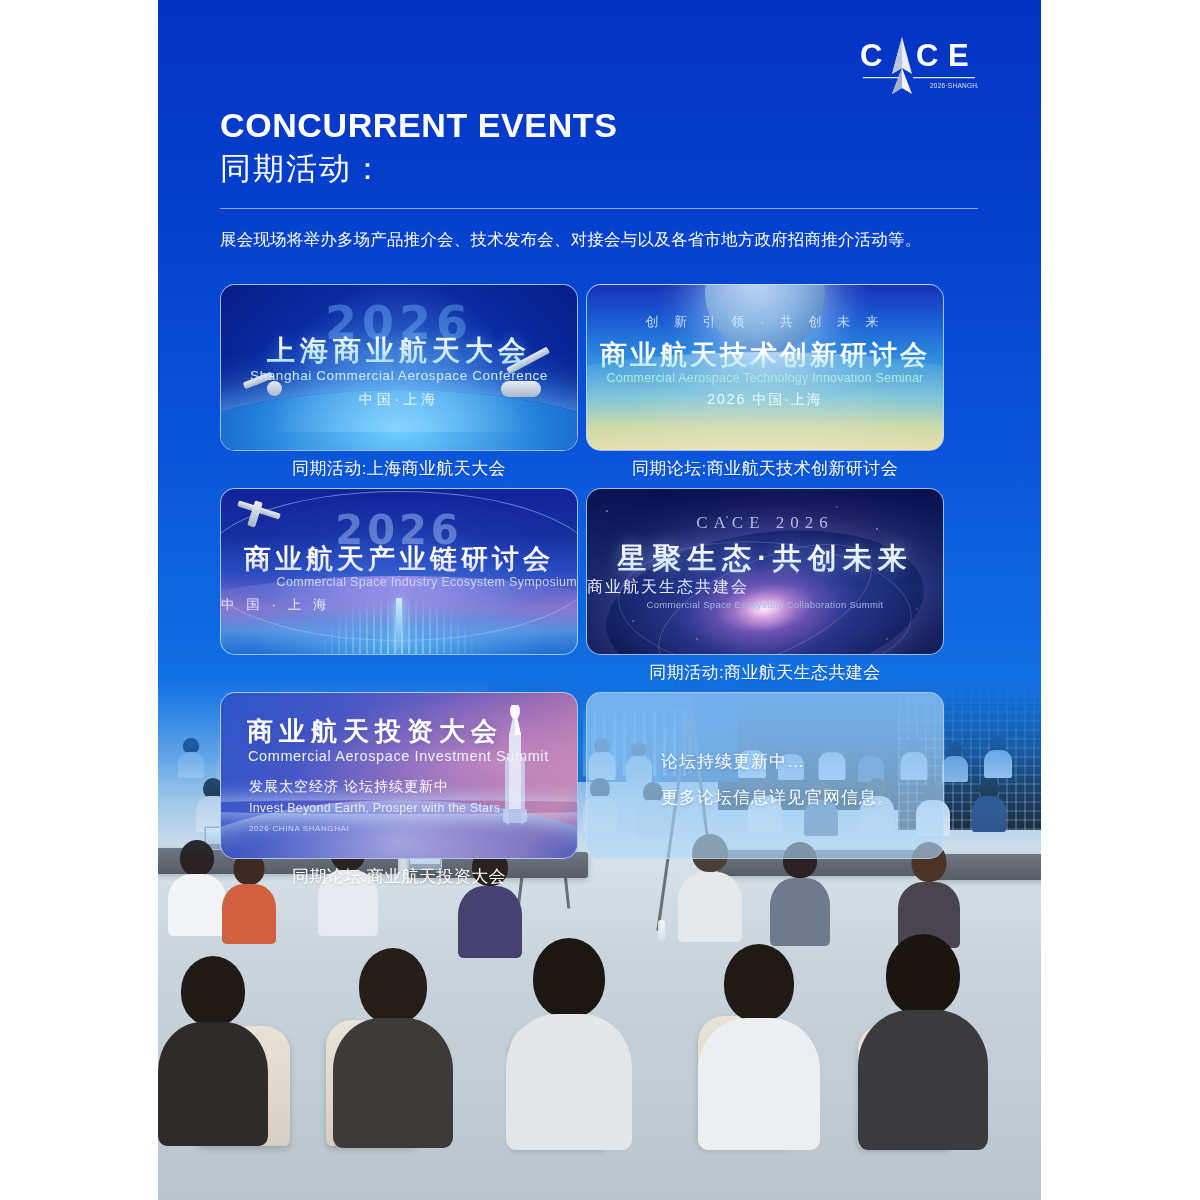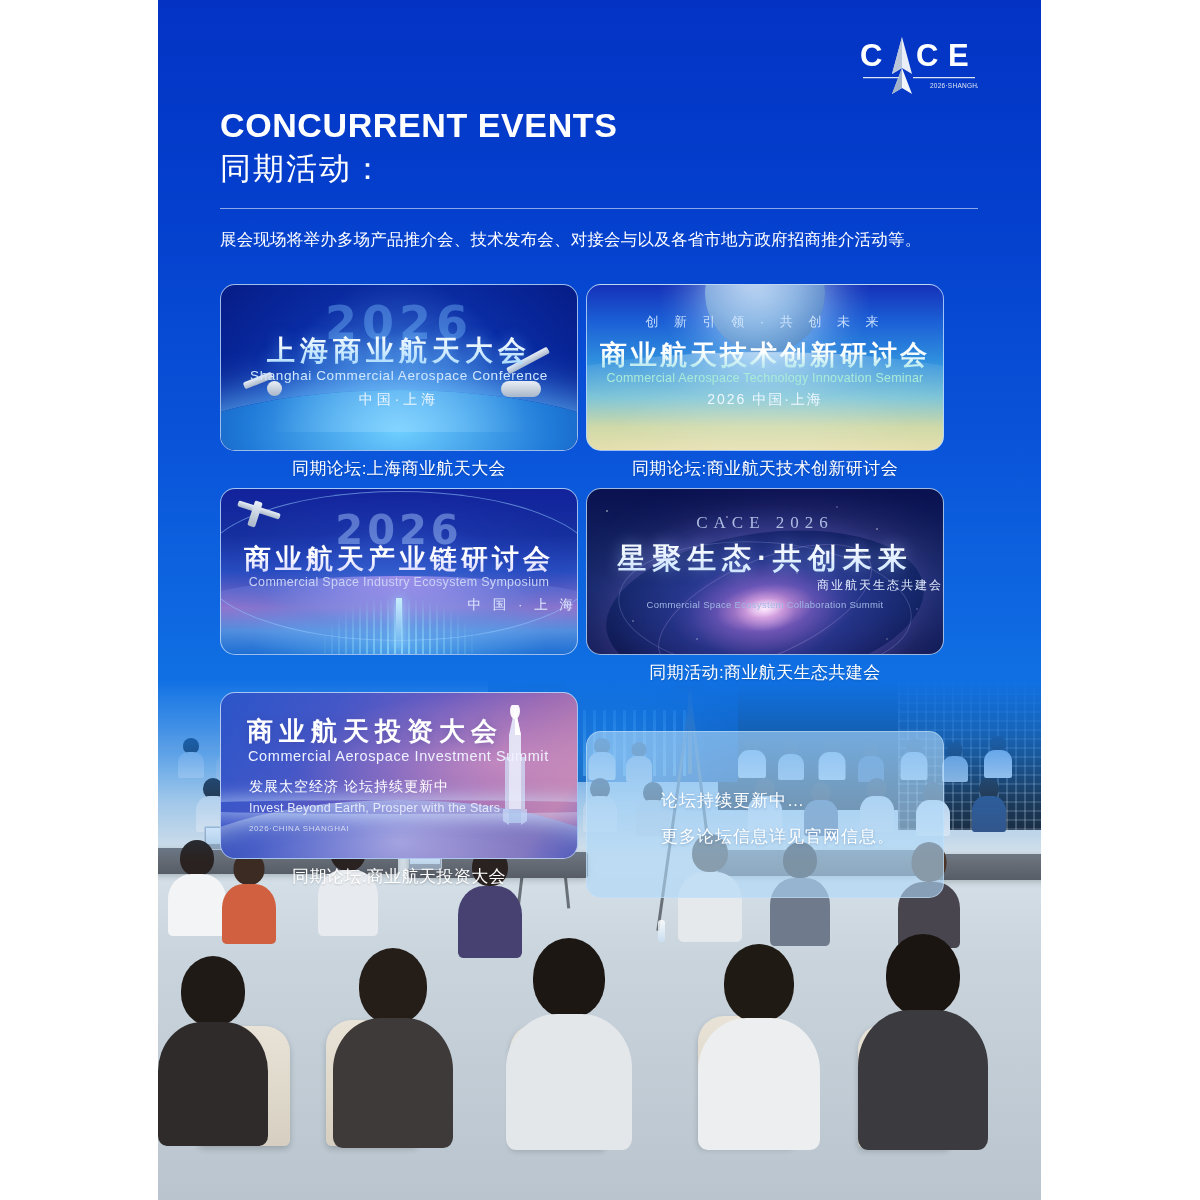--- a/index.html
+++ b/index.html
@@ -274,25 +274,25 @@
     font-size: 40px; font-weight: bold; letter-spacing: 4px;
     color: rgba(170,205,255,.45); font-family: "DejaVu Sans", sans-serif;
   }
   .c3 .t-cn {
     position: absolute; left: 0; top: 52px; width: 100%; text-align: center;
     font-size: 27px; font-weight: bold; letter-spacing: 4px;
     background: linear-gradient(180deg,#ffffff 35%, #cfd0ff 100%);
     -webkit-background-clip: text; background-clip: text; color: transparent;
   }
   .c3 .t-en {
-    position: absolute; left: 0; top: 86px; width: 100%; text-align: center;
+    position: absolute; left: 0; top: 86px; width: 100%; text-align: right;
     font-size: 12.5px; letter-spacing: .3px; color: #c9d2f5;
   }
   .c3 .t-loc {
-    position: absolute; left: 0; top: 107px; width: 100%; text-align: right;
+    position: absolute; left: 0; top: 107px; width: 100%; text-align: left;
     font-size: 13.5px; letter-spacing: 4px; color: #dfe8ff;
   }
 
   
   .c4 {
     background:
       radial-gradient(ellipse at 50% 74%, rgba(255,215,255,.85) 0%, rgba(190,120,240,.45) 12%, rgba(70,80,200,.35) 30%, rgba(10,16,70,0) 62%),
       linear-gradient(180deg, #0a1150 0%, #12215f 35%, #14276a 60%, #101a55 100%);
   }
   .c4 .stars {
@@ -329,22 +329,22 @@
     font-family: "Liberation Serif", serif;
   }
   .c4 .t-cn {
     position: absolute; left: 0; top: 50px; width: 100%; text-align: center;
     font-size: 29px; font-weight: bold; letter-spacing: 6px;
     background: linear-gradient(180deg,#ffffff 40%, #bfe0ff 100%);
     -webkit-background-clip: text; background-clip: text; color: transparent;
     text-shadow: 0 0 16px rgba(160,200,255,.45);
   }
   .c4 .t-sub {
-    position: absolute; left: 0; top: 88px; width: 100%; text-align: right;
-    font-size: 12px; letter-spacing: 2px; color: #e4ecff;
+    position: absolute; left: 0; top: 88px; width: 100%; text-align: left;
+    font-size: 16px; letter-spacing: 2px; color: #e4ecff;
   }
   .c4 .t-en {
     position: absolute; left: 0; top: 110px; width: 100%; text-align: center;
     font-size: 9.5px; letter-spacing: .3px; color: #9fb6e4;
   }
 
   
   .c5 {
     background:
       radial-gradient(ellipse at 78% 42%, rgba(226,160,200,.55) 0%, rgba(120,90,200,0) 52%),
@@ -383,21 +383,20 @@
     position: absolute; left: 28px; top: 131px;
     font-size: 8px; letter-spacing: .6px; color: #d3d9f2;
   }
 
   
   .c6 {
     position: relative; width: 358px; height: 167px;
     border-radius: 15px; overflow: hidden;
     background: rgba(175,216,248,.62);
     border: 1px solid rgba(200,228,252,.55);
-    margin-top: 39px;
   }
   .c6 .ph-line {
     position: absolute; left: 74px;
     color: #ffffff; font-size: 17px; letter-spacing: 1px; white-space: nowrap;
     text-shadow: 0 1px 3px rgba(40,90,150,.35);
   }
   .c6 .ph1 { top: 57px; }
   .c6 .ph2 { top: 93px; }
 </style>
 </head>
@@ -650,21 +649,21 @@
         <div class="rays"></div>
         <div class="sat" style="left:22px;top:92px;width:30px;height:7px;transform:rotate(-22deg);"></div>
         <div class="sat" style="left:46px;top:96px;width:15px;height:15px;border-radius:50%;"></div>
         <div class="sat" style="right:26px;top:72px;width:46px;height:7px;transform:rotate(-28deg);"></div>
         <div class="sat" style="right:36px;top:96px;width:40px;height:16px;border-radius:8px;"></div>
         <div class="bigyear">2026</div>
         <div class="t-cn">上海商业航天大会</div>
         <div class="t-en">Shanghai Commercial Aerospace Conference</div>
         <div class="t-loc">中国·上海</div>
       </div>
-      <div class="caption">同期论坛:上海商业航天大会</div>
+      <div class="caption">同期活动:上海商业航天大会</div>
     </div>
 
     <div class="cell">
       <div class="card c2">
         <div class="moon"></div>
         <div class="swoosh"></div>
         <div class="arcs"></div>
         <div class="t-top">创 新 引 领 · 共 创 未 来</div>
         <div class="t-cn">商业航天技术创新研讨会</div>
         <div class="t-en">Commercial Aerospace Technology Innovation Seminar</div>

